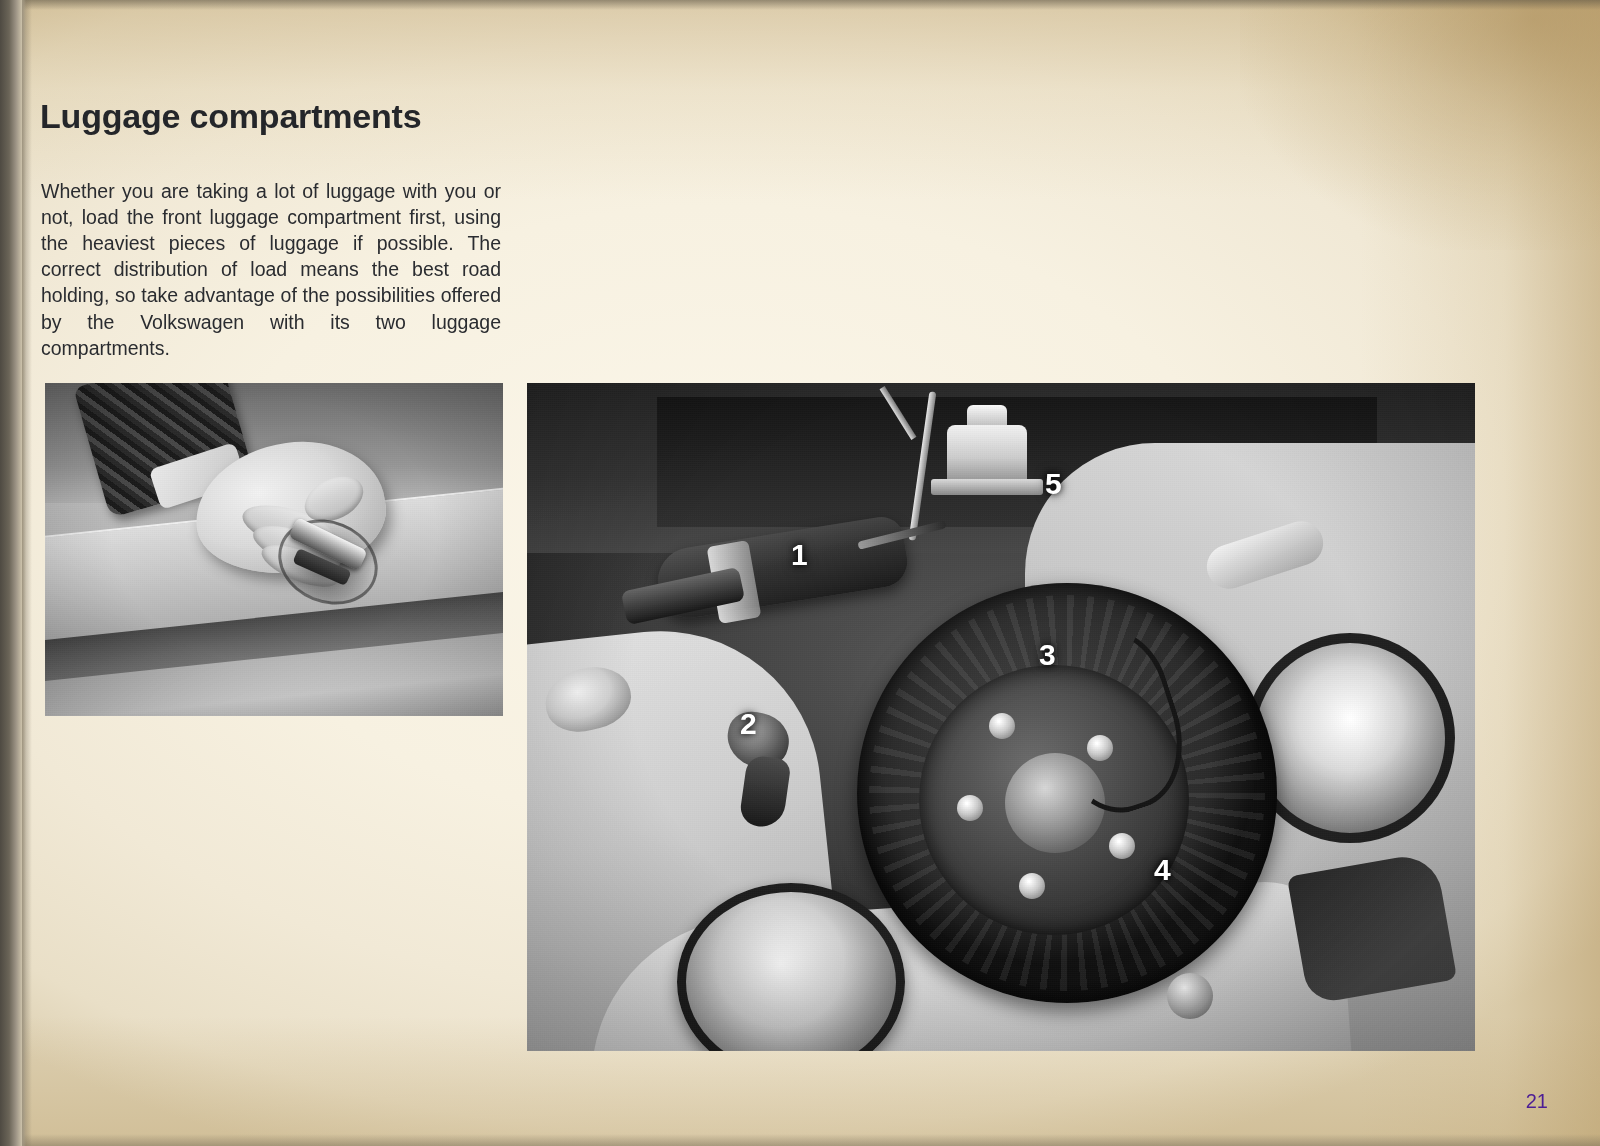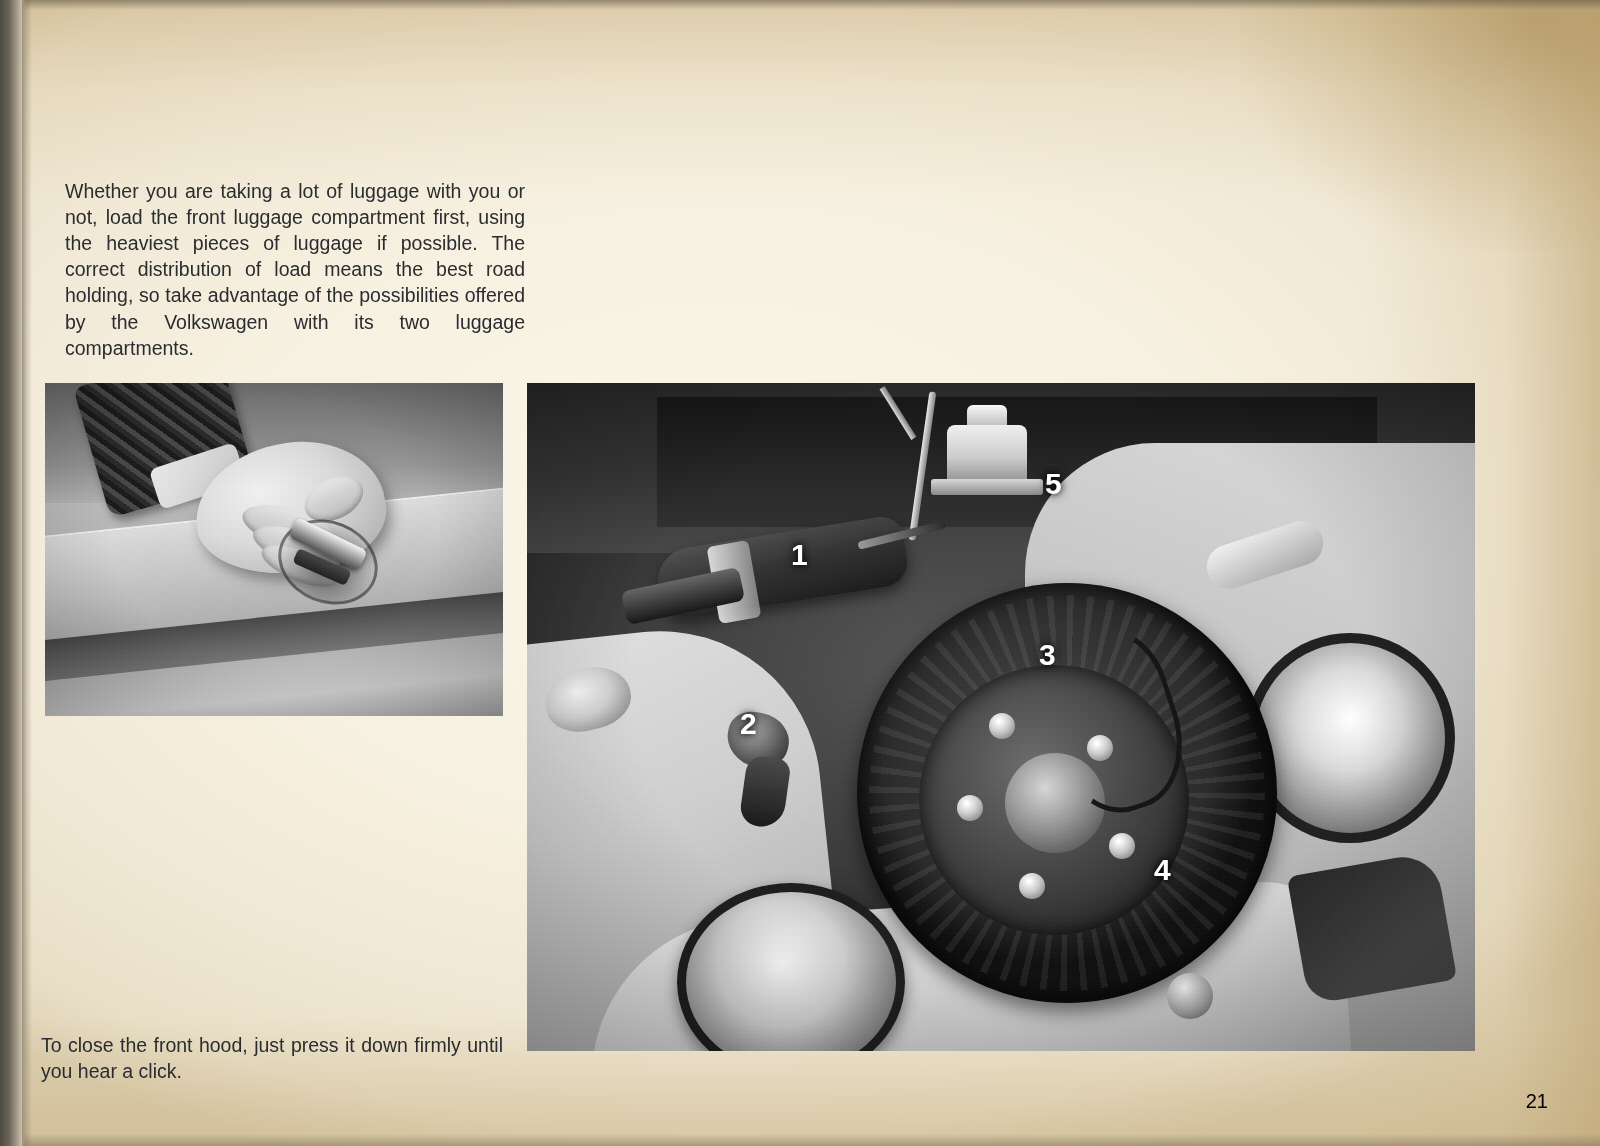--- a/index.html
+++ b/index.html
@@ -88,21 +88,20 @@
   .intro {
     position: absolute;
     left: 41px;
     top: 158px;
     width: 460px;
     font-size: 19.5px;
     line-height: 26.2px;
     color: #2a2c30;
     text-align: justify;
     text-justify: inter-word;
-    margin-left: 24px;
   }
   .caption-left {
     position: absolute;
     left: 41px;
     top: 745px;
     width: 462px;
     font-size: 19.5px;
     line-height: 26.4px;
     color: #2a2c30;
     text-align: justify;
@@ -116,21 +115,21 @@
     font-size: 19.5px;
     line-height: 26.4px;
     color: #2a2c30;
     text-align: justify;
   }
   .page-number {
     position: absolute;
     right: 52px;
     bottom: 33px;
     font-size: 20px;
-    color: #000000;
+    color: #4c1d95;
     margin-top: 24px;
   }
 
   
   .photo {
     position: absolute;
     overflow: hidden;
     background: #8d8d8d;
     filter: contrast(1.05) grayscale(1);
   }
@@ -437,20 +436,21 @@
   <div class="paper-stain-right"></div>
   <div class="paper-stain-bottom"></div>
   <div class="paper-stain-corner"></div>
   <div class="page-top-edge"></div>
   <div class="page-bottom-edge"></div>
   <div class="gutter"></div>
   <div class="gutter-edge"></div>
 
   <div class="content">
 
+    <h1 class="title">Luggage compartments</h1>
 
     <p class="intro">Whether you are taking a lot of luggage with you or not, load the front luggage compartment first, using the heaviest pieces of luggage if possible. The correct distribution of load means the best road holding, so take advantage of the possibilities offered by the Volkswagen with its two luggage compartments.</p>
 
     <div class="photo photo-left">
       <div class="l-bg"></div>
       <div class="l-upper-dark"></div>
       <div class="l-dash"></div>
       <div class="l-dash-shadow"></div>
       <div class="l-lowerpanel"></div>
       <div class="l-sleeve"></div>
@@ -461,21 +461,20 @@
       <div class="l-finger l-f3"></div>
       <div class="l-finger l-thumb"></div>
       <div class="l-slot"></div>
       <div class="l-lever"></div>
       <div class="l-lever2"></div>
       <div class="l-vignette"></div>
       <div class="grain"></div>
     </div>
 
 
-    <p class="closing">To close the front hood, just press it down firmly until you hear a click.</p>
 
     <div class="photo photo-right">
       <div class="r-bg"></div>
       <div class="r-cavity"></div>
       <div class="r-hoodtop"></div>
       <div class="r-hoodinner"></div>
       <div class="r-body-right"></div>
       <div class="r-fender-left"></div>
       <div class="r-front-lip"></div>
       <div class="r-sidelight"></div>

